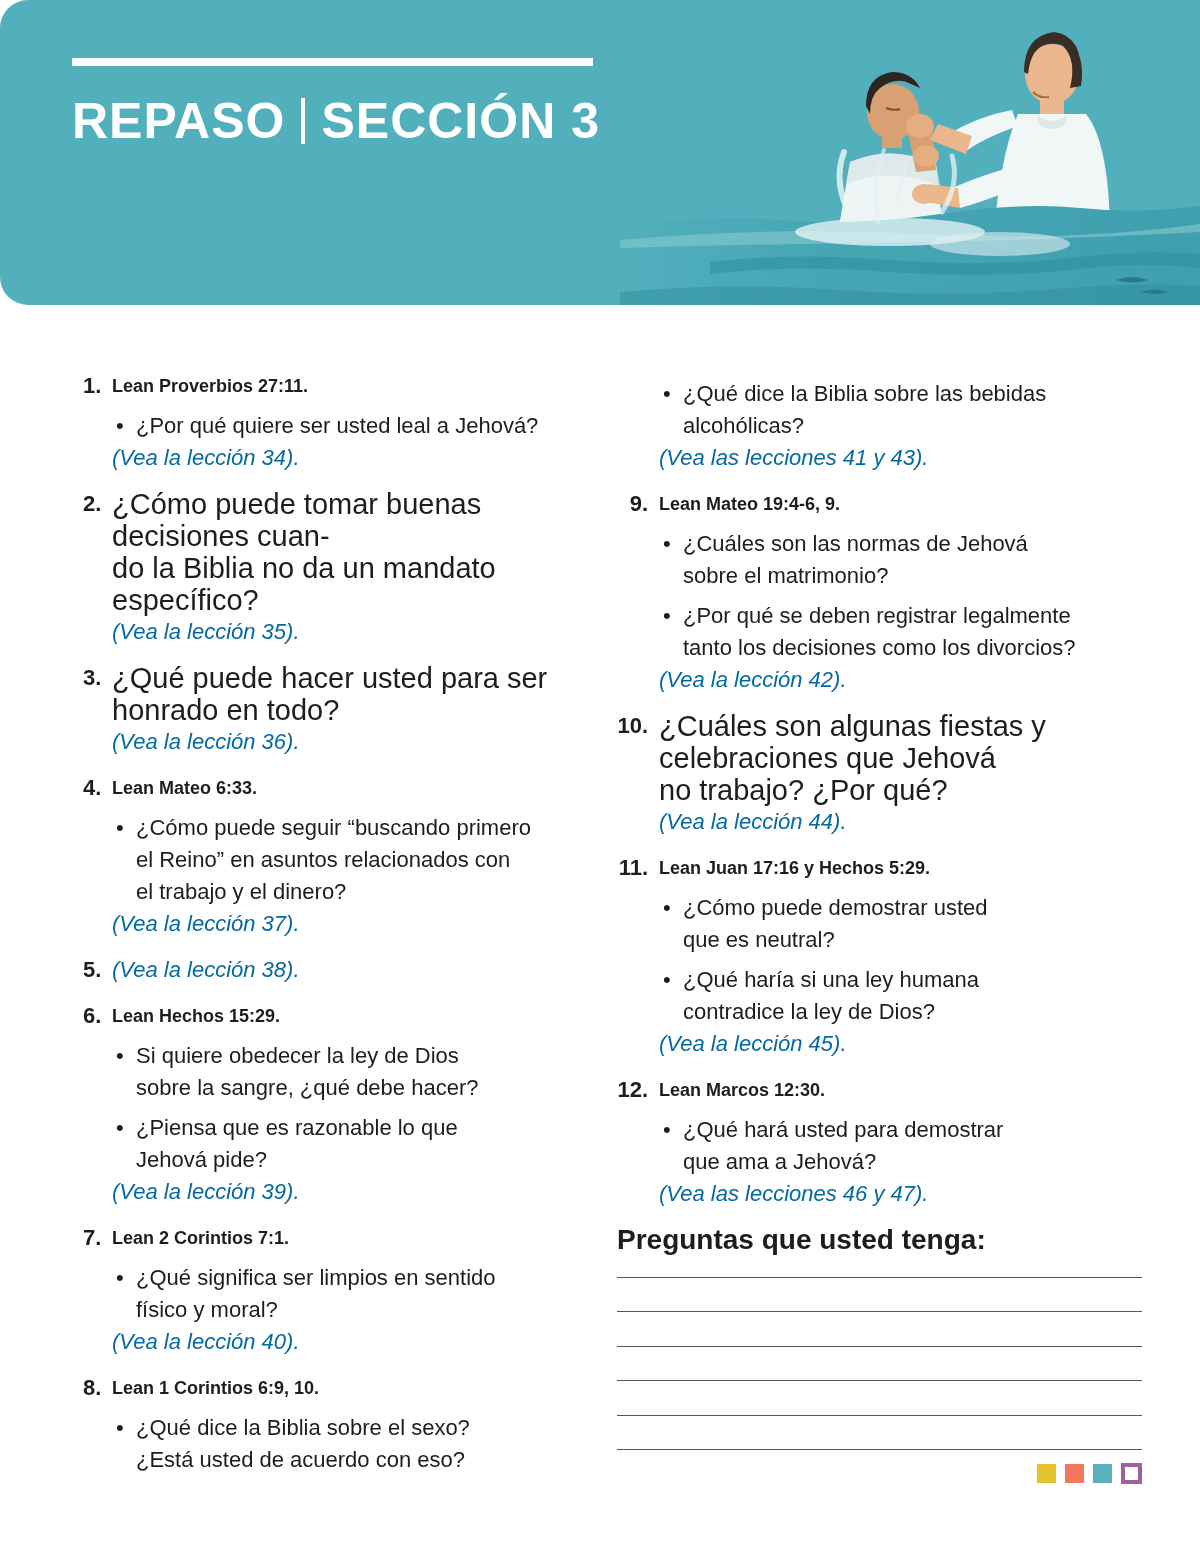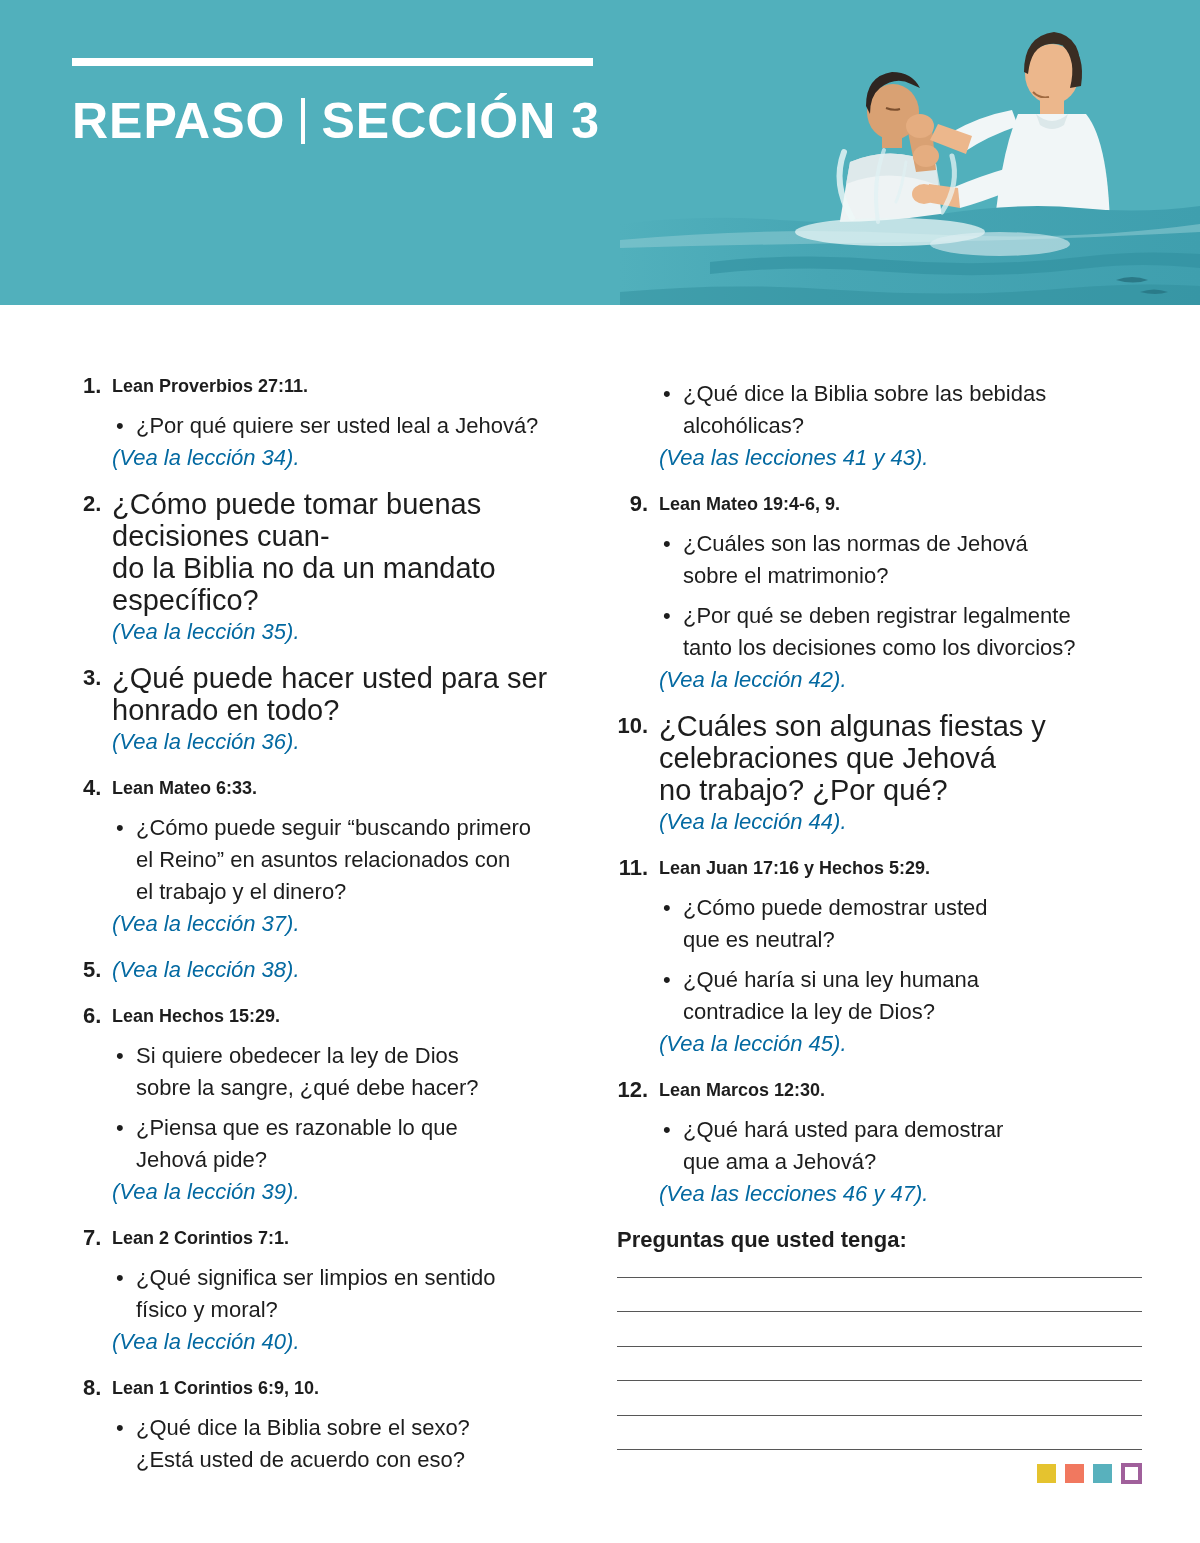--- a/index.html
+++ b/index.html
@@ -1,21 +1,21 @@
 <!DOCTYPE html>
 <html><head>
 <meta charset="utf-8">
 <style>
   html,body{margin:0;padding:0;background:#ffffff;}
   .page{
     position:relative;width:1200px;height:1543px;background:#ffffff;
     font-family:"Liberation Sans",sans-serif;color:#1d1d1d;overflow:hidden;
   }
   
-  .header{position:absolute;left:0;top:0;width:1200px;height:305px;background:#51b0bc;}
+  .header{position:absolute;left:0;top:0;width:1200px;height:305px;background:#51b0bc;border-radius:28px;}
   .illustration{position:absolute;right:0;top:0;width:580px;height:305px;display:block;}
   .tbar{position:absolute;left:72px;top:58px;width:521px;height:8px;background:#ffffff;}
   .title{
     position:absolute;left:72px;top:96px;display:flex;align-items:center;
     color:#ffffff;font-size:50px;font-weight:bold;letter-spacing:1px;white-space:nowrap;line-height:1;
   }
   .tsep{display:inline-block;width:4px;height:46px;background:#ffffff;margin:0 16px;}
   .subtitle{
     position:absolute;left:74px;top:170px;color:#ffffff;
     font-size:27px;font-weight:bold;line-height:37px;white-space:pre-line;
@@ -29,21 +29,21 @@
   .column.left .item .num{flex:0 0 29px;}
   .column.right .item .num{flex:0 0 31px;margin-right:11px;text-align:right;}
   .item .body{flex:1;}
   .heading{font-weight:bold;font-size:18px;line-height:32px;white-space:pre-line;}
   .question{font-size:29px;line-height:32px;white-space:pre-line;}
   .bullet{position:relative;padding-left:24px;margin-top:8px;font-size:22px;line-height:32px;}
   .bullet .marker{position:absolute;left:4px;top:0;}
   .bullet .btext{white-space:pre-line;}
   .ref{font-size:22px;line-height:32px;font-style:italic;color:#0369a1;white-space:pre-line;}
   
-  .notes-heading{font-weight:bold;font-size:22px;line-height:32px;margin-top:10px;}
+  .notes-heading{font-weight:bold;font-size:28px;line-height:32px;margin-top:10px;}
   .answer-lines{width:100%;}
   .note-line{height:33.4px;border-bottom:1.6px solid #575757;}
   .note-line:first-child{height:21px;}
   
   .footer-squares{display:flex;justify-content:flex-end;align-items:center;gap:9px;margin-top:13px;}
   .square{width:19px;height:19px;}
   .square.outline{width:13px;height:13px;background:#ffffff;}
 </style>
 </head>
 <body>

